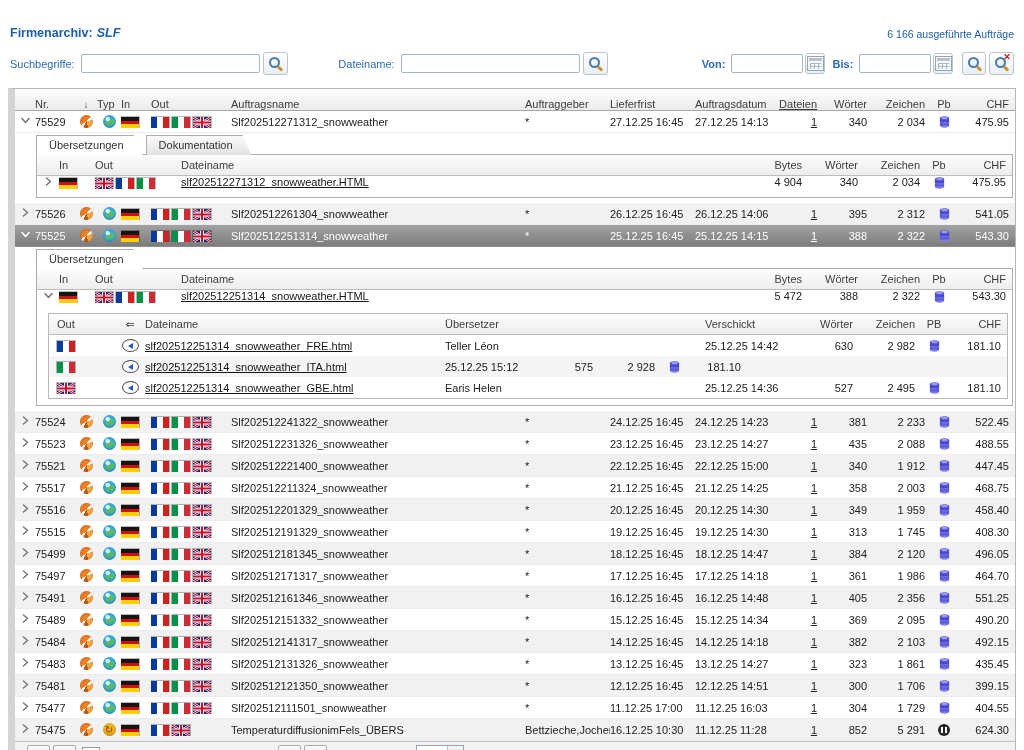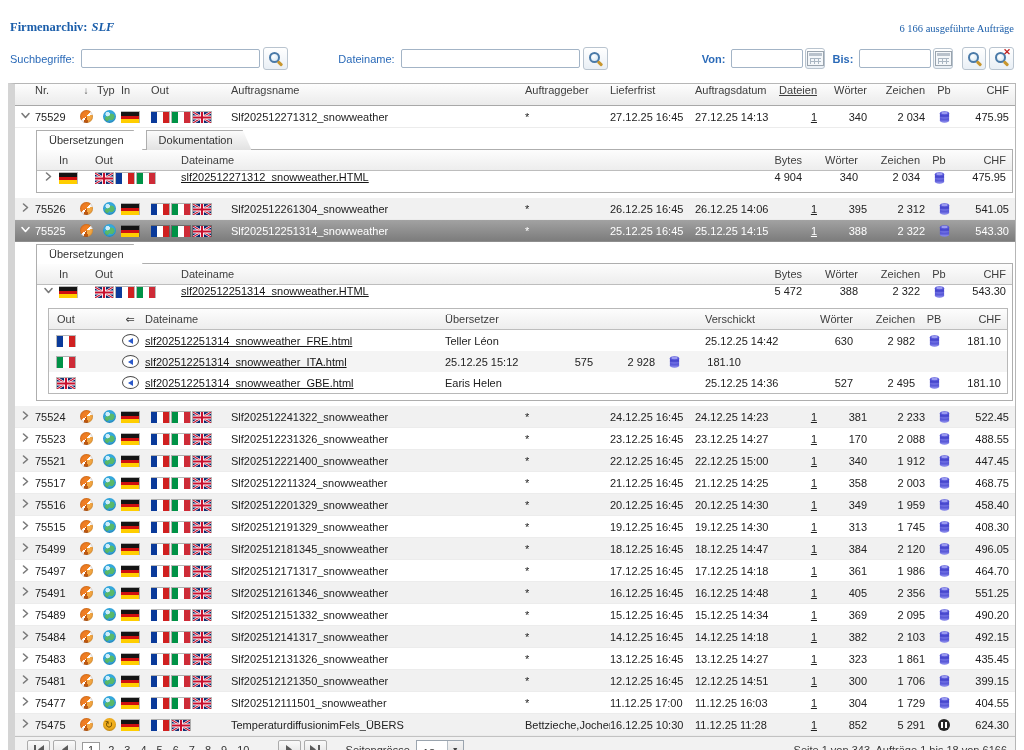--- a/index.html
+++ b/index.html
@@ -1,20 +1,20 @@
 <!DOCTYPE html>
 <html><head>
 <meta charset="utf-8">
 <style>
   html,body{margin:0;padding:0;background:#fff;}
   body{width:1024px;height:750px;font-family:"Liberation Sans",sans-serif;font-size:11px;color:#222;overflow:hidden;}
   .page{padding:6px 8px 0 8px;}
 
   
-  .topbar{display:flex;justify-content:space-between;align-items:center;margin:14px 2px 12px 2px;font-family:Liberation Serif, serif;}
+  .topbar{display:flex;justify-content:space-between;align-items:center;margin:20px 2px 12px 2px;}
   .title{font-size:12.5px;font-weight:bold;color:#1b5eaa;}
   .title .it{font-style:italic;margin-left:4px;}
   .jobs-count{color:#1b5eaa;font-size:10.5px;margin-top:2px;}
 
   
   .searchbar{display:flex;align-items:center;margin:0 2px 13px 2px;}
   .sb-label{color:#2a6ab8;margin-right:6px;}
   .sb-label.b{font-weight:bold;}
   input.text{height:17px;border:1px solid #a3b4c6;border-radius:2px;padding:0 3px;font-family:"Liberation Sans",sans-serif;font-size:11px;outline:none;}
   .w-big{width:190px;} .w-date{width:64px;}
@@ -26,21 +26,21 @@
     background:radial-gradient(circle at 35% 35%,#ffffff,#cfe4f2);}
   .mag::after{content:"";position:absolute;right:0;bottom:1px;width:6px;height:3px;background:#c8962e;border-radius:1px;transform:rotate(45deg);}
   .mag .x{position:absolute;left:9px;top:-4px;color:#c02020;font-size:9px;font-weight:bold;font-style:normal;}
   .cal{width:15px;height:13px;border:1px solid #9aa4ae;background:#f4f7fa;position:relative;display:inline-block;}
   .cal::before{content:"";position:absolute;left:1px;right:1px;top:1px;height:3px;background:#b9c2cc;}
   .cal::after{content:"";position:absolute;left:2px;right:2px;top:6px;bottom:1px;
     background:linear-gradient(#aab6c2 1px,transparent 1px) 0 0/100% 3px,linear-gradient(90deg,#aab6c2 1px,transparent 1px) 0 0/4px 100%;}
 
   
   .grid{border:1px solid #b6b6b6;border-left:7px solid #d4d4d4;background:#fff;}
-  .hrow{display:flex;align-items:flex-start;height:21px;background:linear-gradient(#fdfdfd,#ebebeb);border-bottom:1px solid #a8a8a8;color:#3d3d3d;}
+  .hrow{display:flex;align-items:flex-end;height:21px;background:linear-gradient(#fdfdfd,#ebebeb);border-bottom:1px solid #a8a8a8;color:#3d3d3d;}
   .row{display:flex;align-items:center;height:21px;border-bottom:1px solid #ececec;cursor:default;}
   .row.zeb{background:#f1f1f1;}
   .row.sel{background:linear-gradient(#a2a2a2,#7c7c7c);color:#fff;border-bottom:1px solid #8e8e8e;}
   .cell{white-space:nowrap;overflow:hidden;}
   .num{text-align:right;padding-right:6px;}
   .ctr{text-align:center;}
   .c-chev{width:20px;text-align:center;flex:none;}
   .c-nr{width:40px;flex:none;}
   .c-sort{width:22px;flex:none;}
   .c-typ{width:24px;flex:none;}
@@ -516,21 +516,21 @@
                 <path d="M0,0 60,36 M60,0 0,36" stroke="#fff" stroke-width="8"></path>
                 <path d="M0,0 60,36 M60,0 0,36" stroke="#C8102E" stroke-width="4"></path>
                 <path d="M30,0 V36 M0,18 H60" stroke="#fff" stroke-width="13"></path>
                 <path d="M30,0 V36 M0,18 H60" stroke="#C8102E" stroke-width="7"></path>
               </svg></span></div>
           <div class="cell c-name">Slf202512231326_snowweather</div>
           <div class="cell c-client">*</div>
           <div class="cell c-due">23.12.25 16:45</div>
           <div class="cell c-date">23.12.25 14:27</div>
           <div class="cell c-files num">1</div>
-          <div class="cell c-words num">170</div>
+          <div class="cell c-words num">435</div>
           <div class="cell c-chars num">2 088</div>
           <div class="cell c-pb ctr"><span class="pb-db"><svg width="11" height="12" viewBox="0 0 11 12">
                 <ellipse cx="5.5" cy="9.6" rx="4.6" ry="2.1" fill="#8080e8"></ellipse>
                 <rect x="0.9" y="5.8" width="9.2" height="3.8" fill="#5a5ad8"></rect>
                 <ellipse cx="5.5" cy="5.8" rx="4.6" ry="2.1" fill="#6a6ae0"></ellipse>
                 <rect x="0.9" y="2.2" width="9.2" height="3.6" fill="#4646cc"></rect>
                 <ellipse cx="5.5" cy="2.2" rx="4.6" ry="2" fill="#5555d8"></ellipse>
                 <ellipse cx="5.5" cy="2" rx="3.2" ry="1.2" fill="#9a9af0"></ellipse>
               </svg></span></div>
           <div class="cell c-chf num">488.55</div>

